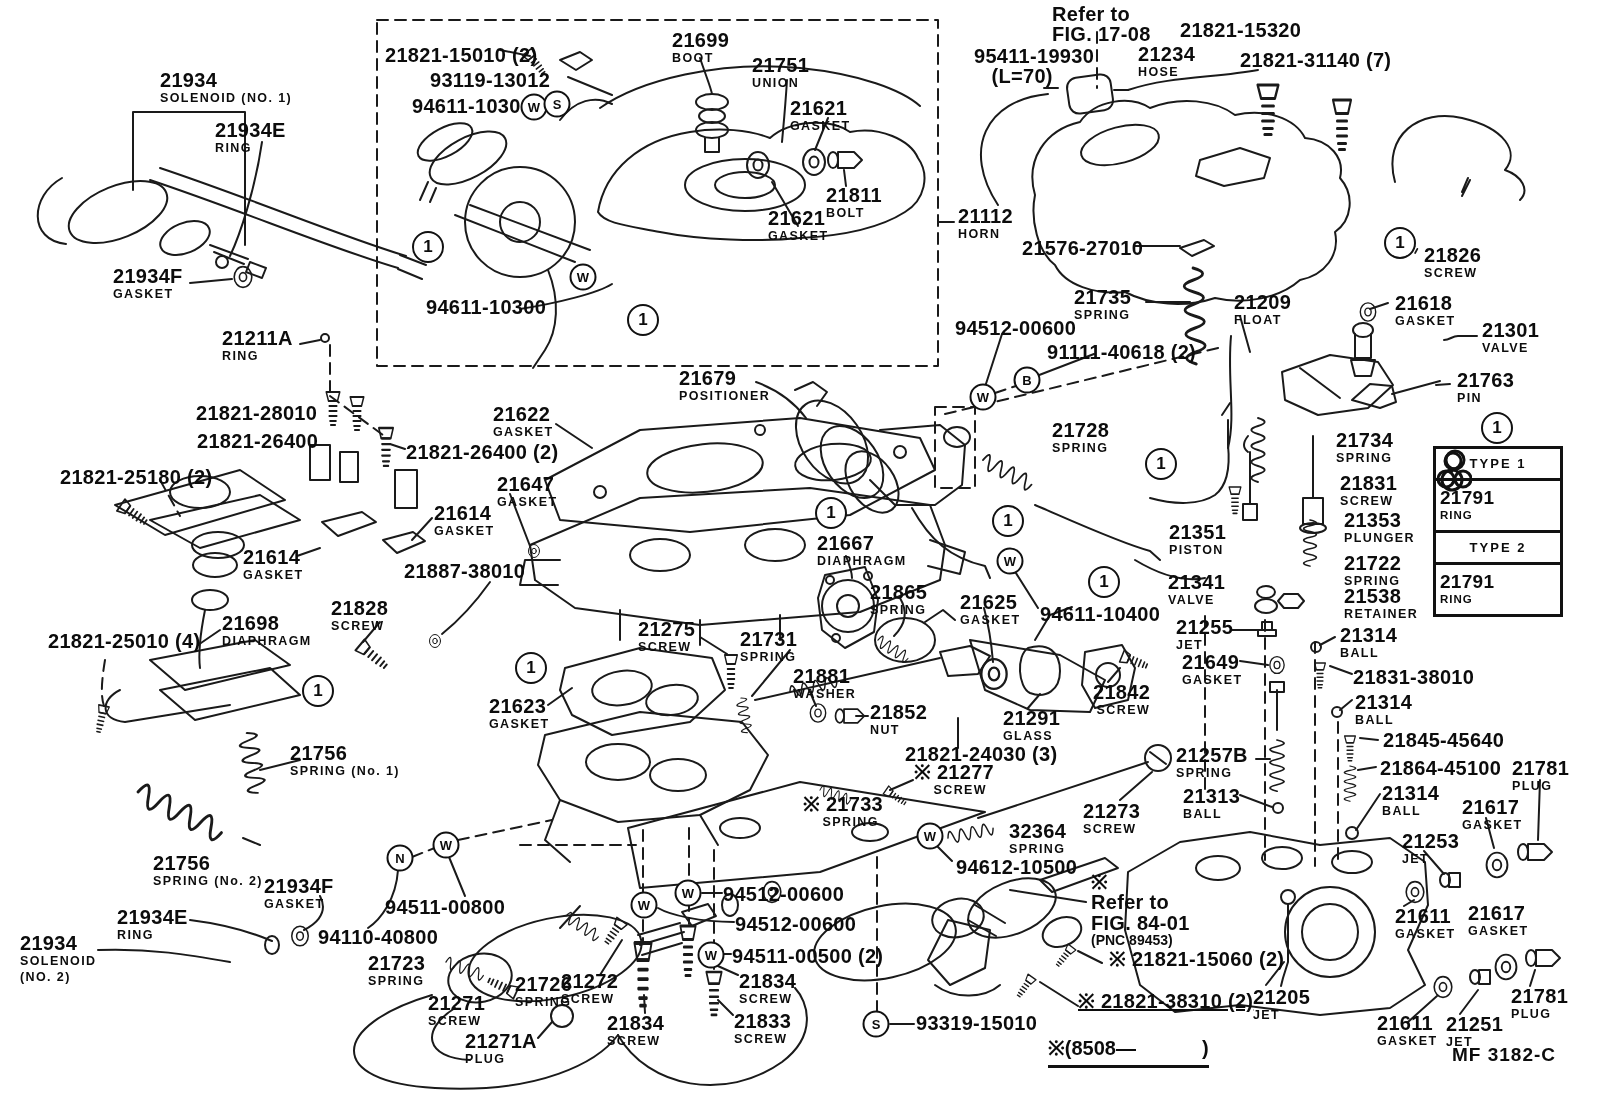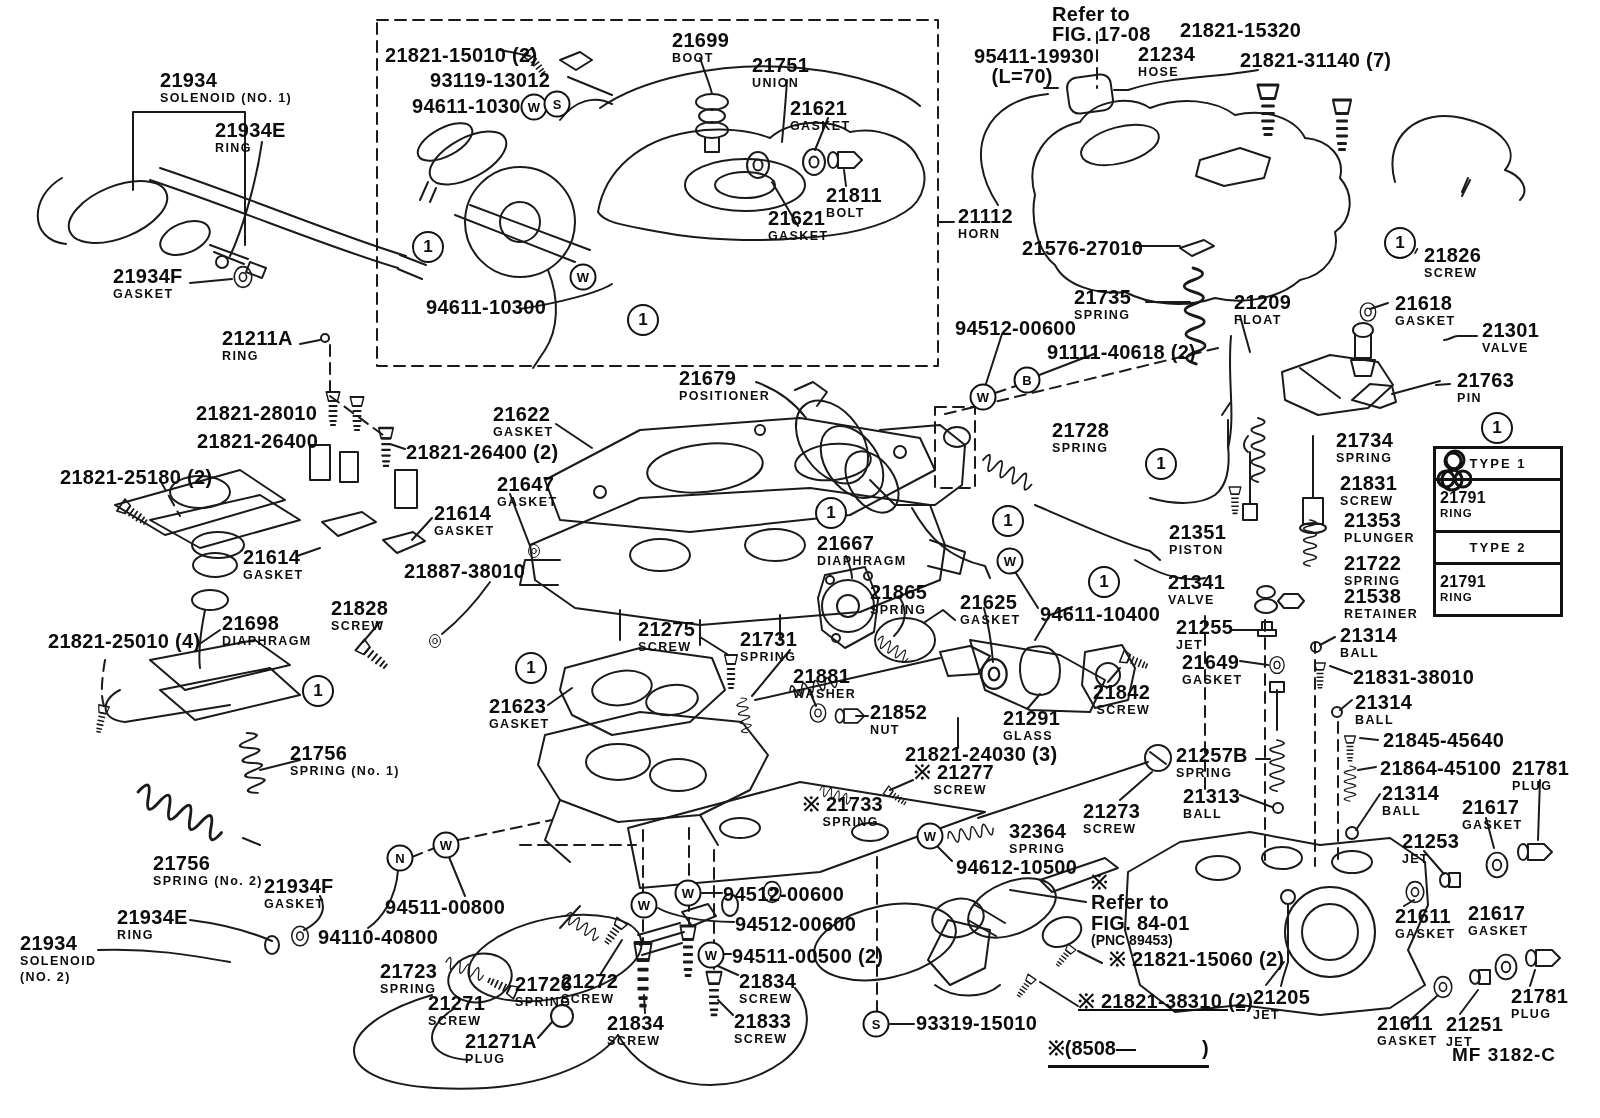--- a/index.html
+++ b/index.html
@@ -13,21 +13,21 @@
   .t3{font-weight:bold;font-size:14px;line-height:1.1;}
   .sym{position:absolute;width:23px;height:23px;border:2.5px solid #111;border-radius:50%;
        background:#fff;display:flex;align-items:center;justify-content:center;
        font-weight:bold;font-size:13px;transform:translate(-50%,-50%);z-index:5;}
   .sym.big{width:28px;height:28px;font-size:17px;}
   .type-table{position:absolute;left:1433px;top:446px;width:124px;border:3px solid #111;background:#fff;z-index:4;}
   .tt-header{height:29px;border-bottom:3px solid #111;display:flex;align-items:center;justify-content:center;
              font-weight:bold;font-size:13px;letter-spacing:2px;}
   .tt-row{height:45px;display:flex;align-items:center;gap:4px;padding:2px 4px;}
   .tt-row.rb{border-bottom:3px solid #111;}
-  .tt-part .t1{font-size:16px;}
+  .tt-part .t1{font-size:19px;}
   .tt-part .t0{font-size:11.5px;letter-spacing:1px;}
   .note{position:absolute;left:1048px;top:1034px;border-bottom:3px solid #111;padding-bottom:4px;
         font-weight:bold;font-size:20px;z-index:4;}
   .note .gap{display:inline-block;width:66px;}
   .fig-code{position:absolute;left:1452px;top:1044px;font-weight:bold;font-size:19px;letter-spacing:1px;z-index:4;}
 </style>
 </head>
 <body>
 
 <div id="canvas">
@@ -710,21 +710,21 @@
       </div>
       <div class="lbl" style="left: 1468px; top: 903px;">
         <div class="t1">21617</div>
         <div class="t0">GASKET</div>
       </div>
       <div class="lbl" style="left: 20px; top: 933px;">
         <div class="t1">21934</div>
         <div class="t0">SOLENOID</div>
         <div class="t0">(NO. 2)</div>
       </div>
-      <div class="lbl" style="left: 380px; top: 953px; margin-top: 8px;">
+      <div class="lbl" style="left: 368px; top: 953px;">
         <div class="t1">21723</div>
         <div class="t0">SPRING</div>
       </div>
       <div class="lbl" style="left: 561px; top: 971px;">
         <div class="t1">21272</div>
         <div class="t0">SCREW</div>
       </div>
       <div class="lbl" style="left: 739px; top: 971px;">
         <div class="t1">21834</div>
         <div class="t0">SCREW</div>

